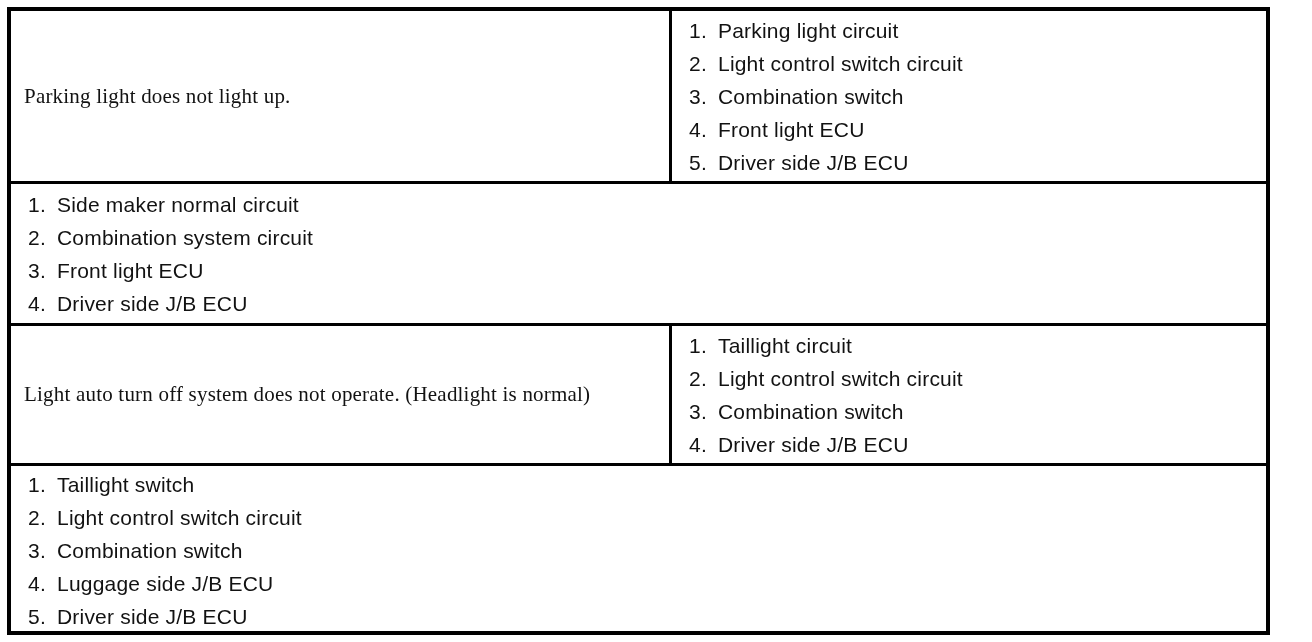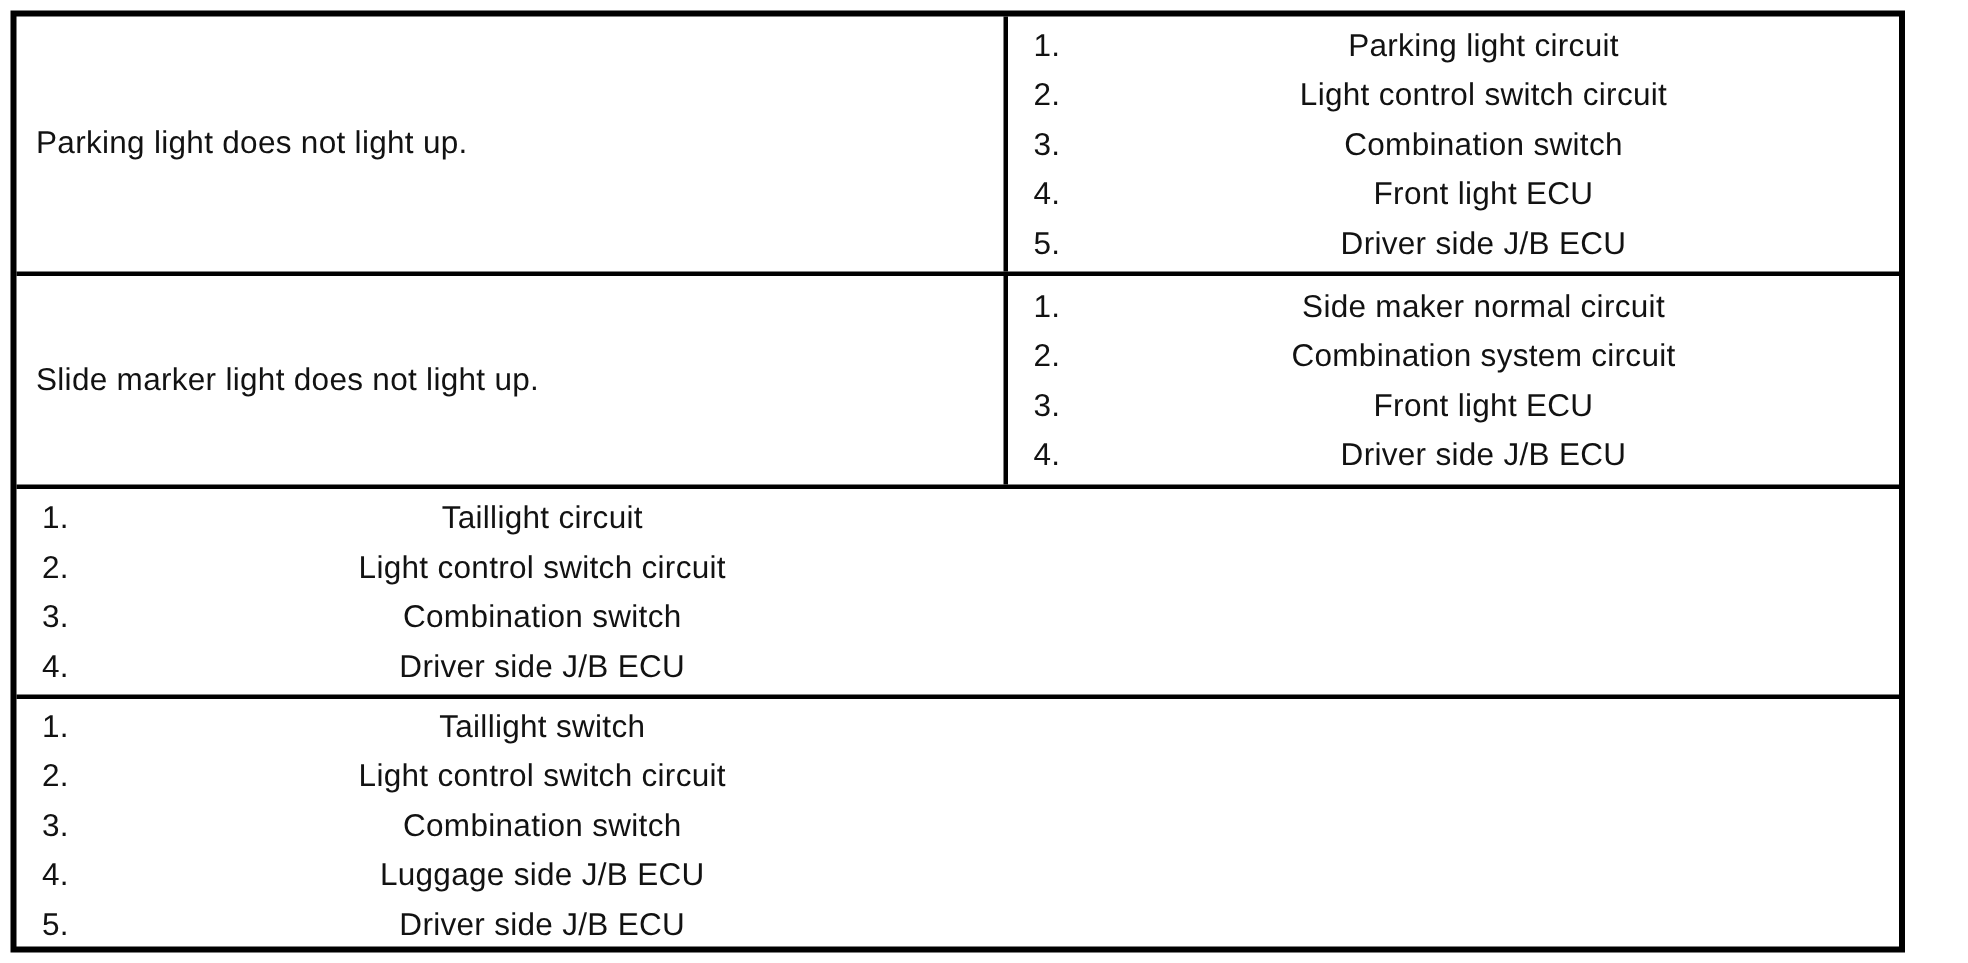--- a/index.html
+++ b/index.html
@@ -35,20 +35,21 @@
   .t-row:nth-child(2) { height: 139px; }
   .t-row:nth-child(3) { height: 137px; }
   .t-row:nth-child(4) { height: 169px; }
   .symptom-cell {
     border-right: 3px solid #000;
     display: flex;
     align-items: center;
     padding: 0 24px 0 13px;
     font-size: 21px;
     letter-spacing: 0.2px;
+    font-family: Liberation Serif, serif;
   }
   .suspect-cell {
     display: flex;
     flex-direction: column;
     justify-content: center;
     padding-left: 17px;
     padding-right: 6px;
   }
   .suspect-list {
     margin: 0;
@@ -60,21 +61,20 @@
     font-size: 21px;
     line-height: 33px;
     letter-spacing: 0.2px;
   }
   .num {
     flex: none;
     width: 29px;
   }
   .label {
     flex: 1;
-    text-align: center;
   }
 </style>
 </head>
 <body>
 
 <div class="table-frame">
   <div>
   <div class="t-row">
     <div class="symptom-cell">
       <span class="symptom-text">Parking light does not light up.</span>
@@ -103,49 +103,49 @@
 
   <li class="suspect-item">
     <span class="num">5.</span>
     <span class="label">Driver side J/B ECU</span>
   </li>
 </ul>
     </div>
   </div>
 
   <div class="t-row">
+    <div class="suspect-cell">
+      <ul class="suspect-list">
+  <li class="suspect-item">
+    <span class="num">1.</span>
+    <span class="label">Side maker normal circuit</span>
+  </li>
+
+  <li class="suspect-item">
+    <span class="num">2.</span>
+    <span class="label">Combination system circuit</span>
+  </li>
+
+  <li class="suspect-item">
+    <span class="num">3.</span>
+    <span class="label">Front light ECU</span>
+  </li>
+
+  <li class="suspect-item">
+    <span class="num">4.</span>
+    <span class="label">Driver side J/B ECU</span>
+  </li>
+</ul>
+    </div>
+  </div>
+
+  <div class="t-row">
     <div class="symptom-cell">
-      <span class="symptom-text">Slide marker light does not light up.</span>
-    </div>
-    <div class="suspect-cell">
-      <ul class="suspect-list">
-  <li class="suspect-item">
-    <span class="num">1.</span>
-    <span class="label">Side maker normal circuit</span>
-  </li>
-
-  <li class="suspect-item">
-    <span class="num">2.</span>
-    <span class="label">Combination system circuit</span>
-  </li>
-
-  <li class="suspect-item">
-    <span class="num">3.</span>
-    <span class="label">Front light ECU</span>
-  </li>
-
-  <li class="suspect-item">
-    <span class="num">4.</span>
-    <span class="label">Driver side J/B ECU</span>
-  </li>
-</ul>
-    </div>
-  </div>
-
-  <div class="t-row">
+      <span class="symptom-text">Light auto turn off system does not operate. (Headlight is normal)</span>
+    </div>
     <div class="suspect-cell">
       <ul class="suspect-list">
   <li class="suspect-item">
     <span class="num">1.</span>
     <span class="label">Taillight circuit</span>
   </li>
 
   <li class="suspect-item">
     <span class="num">2.</span>
     <span class="label">Light control switch circuit</span>

